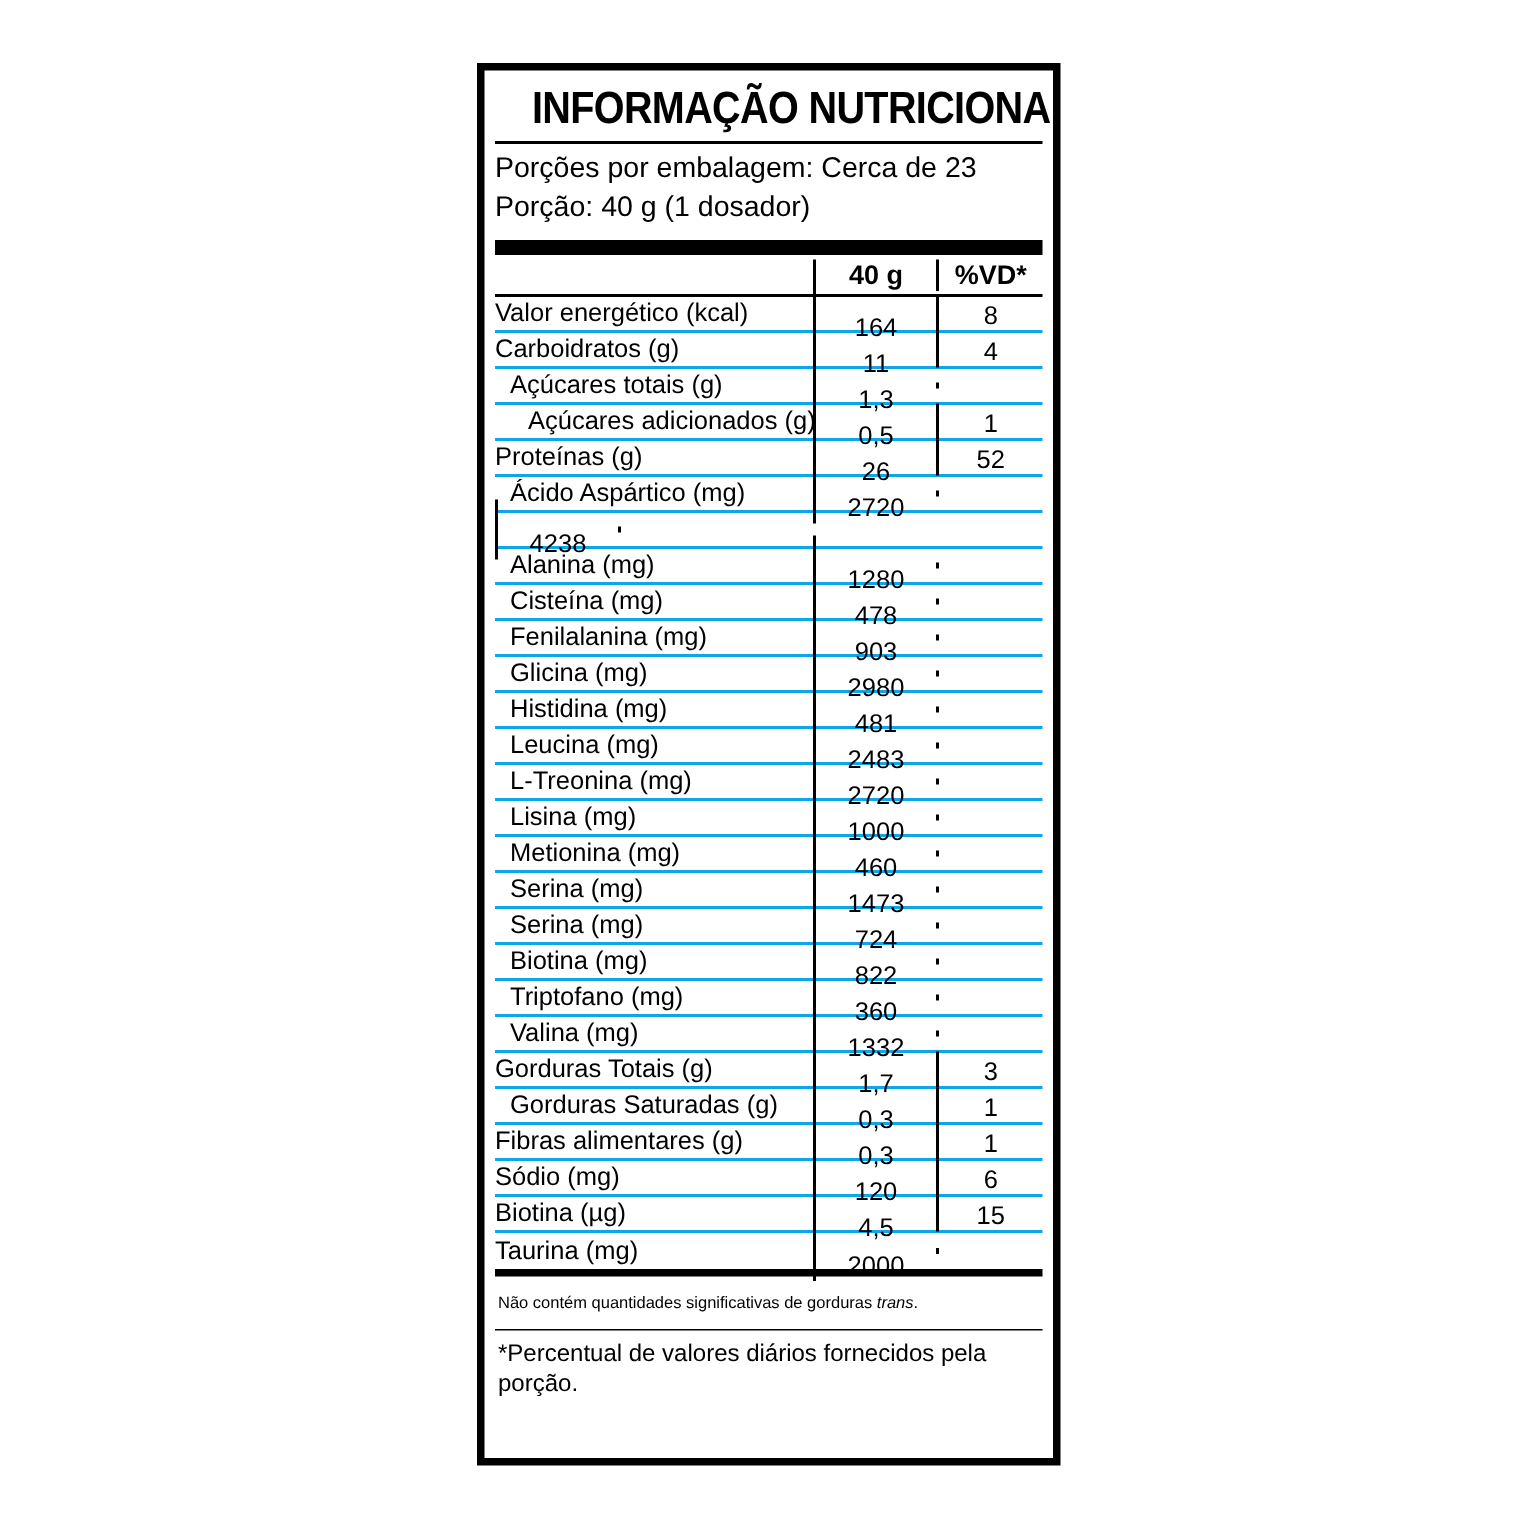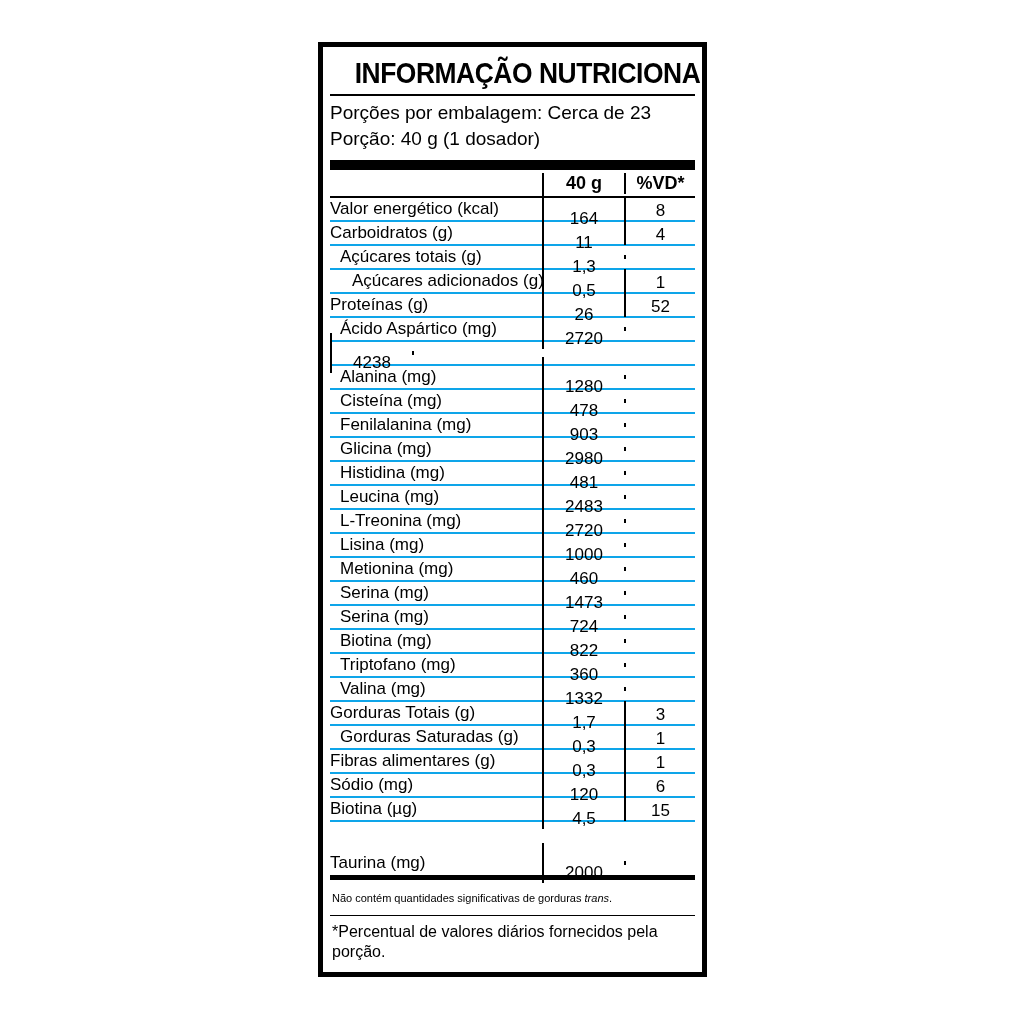--- a/index.html
+++ b/index.html
@@ -75,21 +75,21 @@
     height: 28px;
     border-bottom: 2px solid #000;
     font-weight: bold;
     font-size: 18px;
   }
   .row {
     height: 24px;
     border-bottom: 2px solid #0ea5e9;
     font-size: 17px;
   }
-  .row:last-child { border-bottom: none; margin-top: 29px; }
+  .row:last-child { border-bottom: none; }
   .cell {
     box-sizing: border-box;
     display: flex;
     align-items: center;
     overflow: hidden;
     white-space: nowrap;
   }
   .cell.c-label { width: 212px; }
   .cell.c-amount {
     width: 82px;

